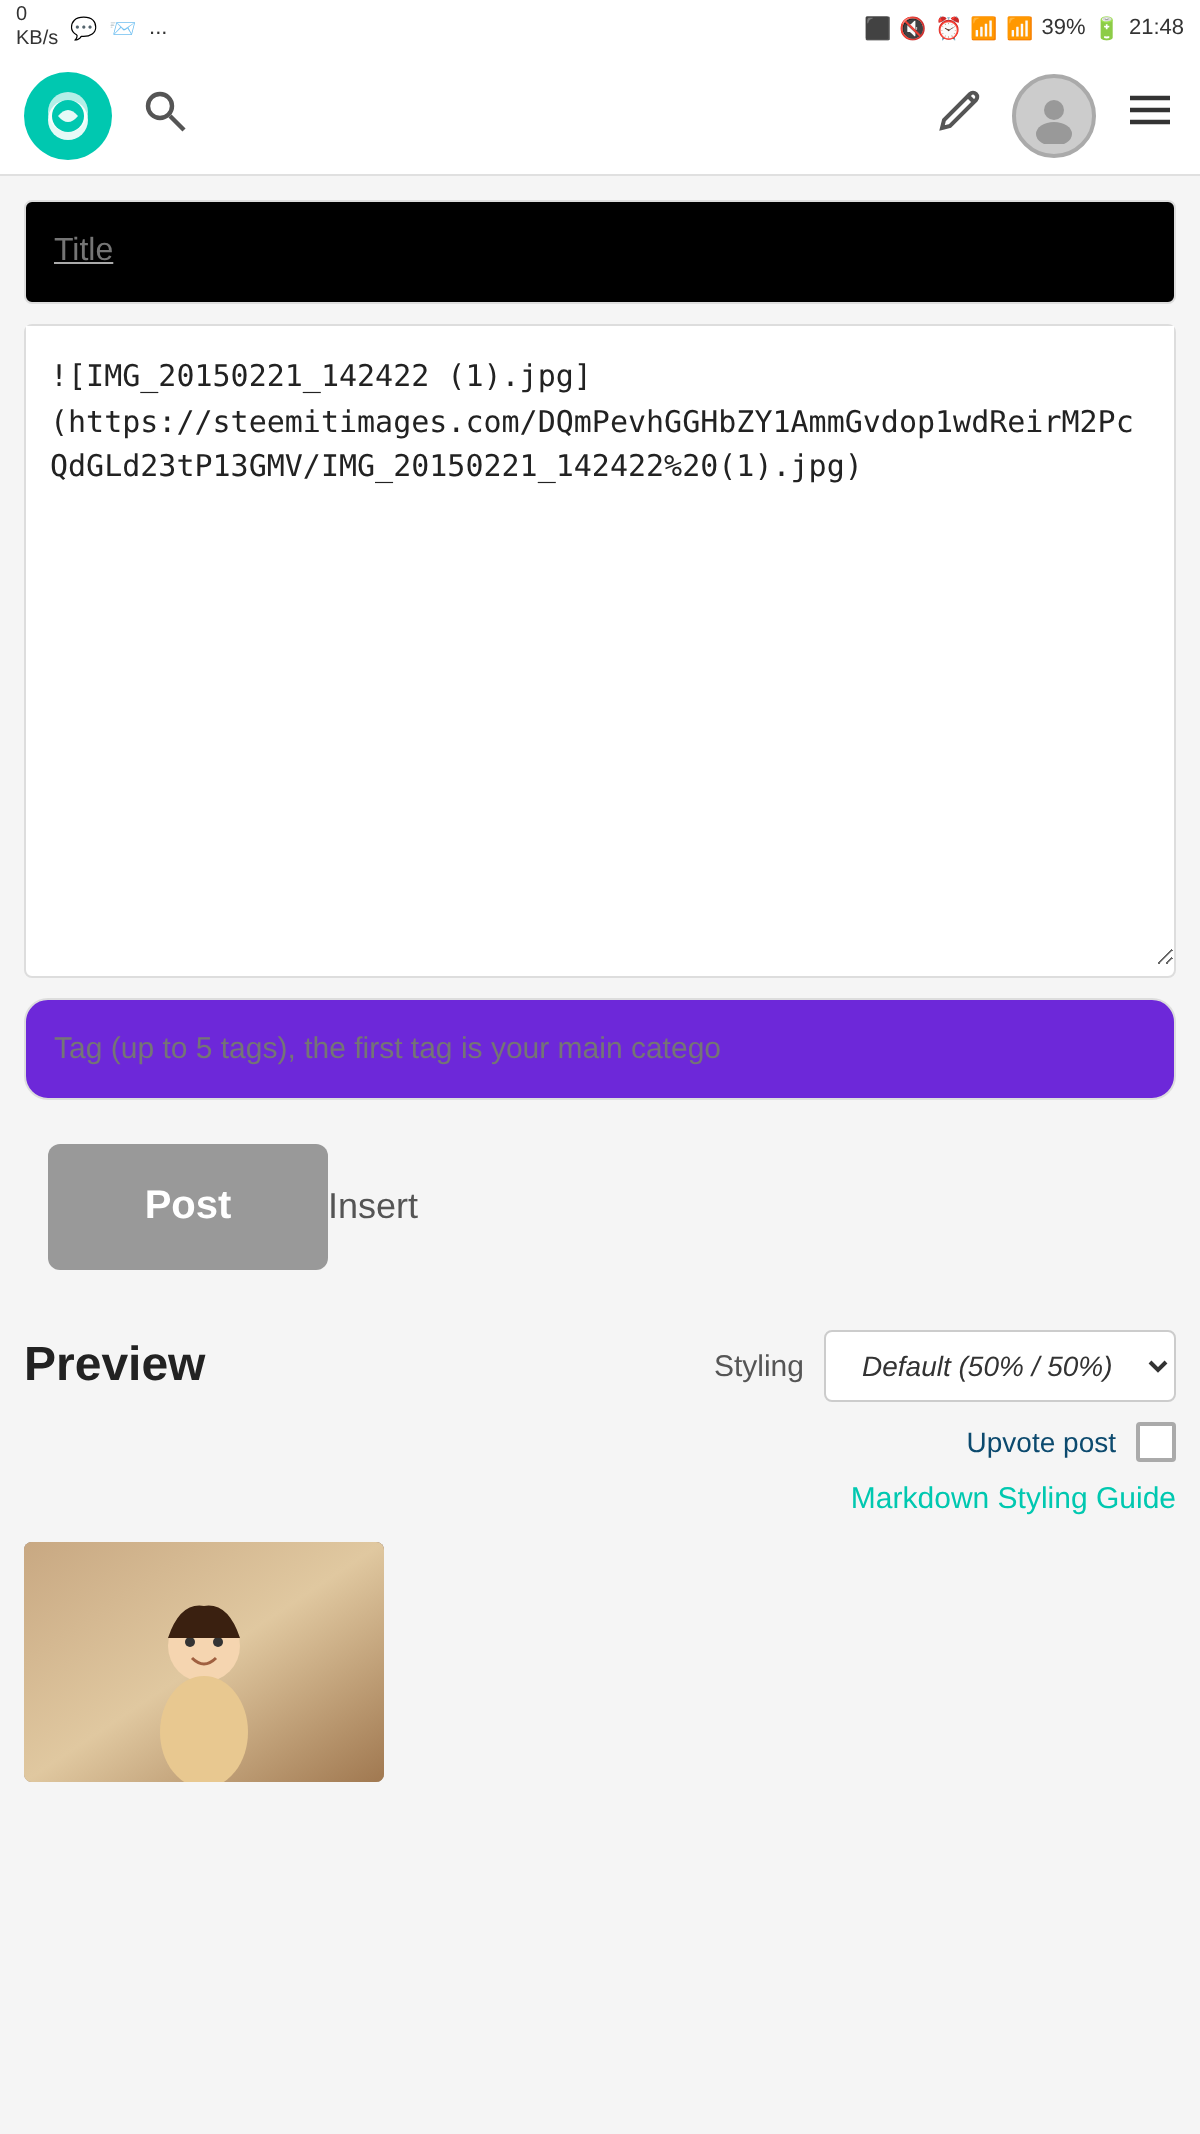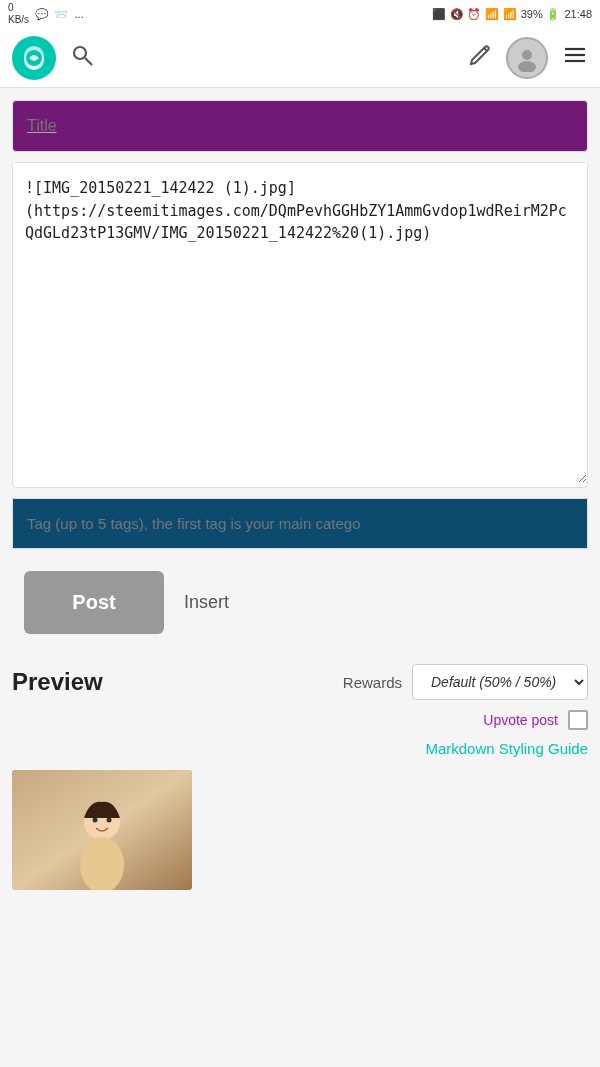--- a/index.html
+++ b/index.html
@@ -59,21 +59,21 @@
     
     .main-content {
       background: #f5f5f5;
       padding: 12px;
     }
 
     
     .title-input {
       width: 100%;
       border: 1px solid #ddd;
-      background: #701a75;
+      background: #000000;
       border-radius: 4px;
       padding: 16px 14px;
       font-size: 16px;
       color: #aaa;
       outline: none;
       margin-bottom: 10px;
       text-decoration: underline;
     }
 
     
@@ -115,34 +115,33 @@
       font-size: 20px;
       cursor: pointer;
       flex-shrink: 0;
       margin-left: 10px;
     }
 
     
     .tag-input {
       width: 100%;
       border: 1px solid #ddd;
-      background: #0c4a6e;
-      border-radius: 0;
+      background: #6d28d9;
+      border-radius: 12px;
       padding: 16px 14px;
       font-size: 15px;
       color: #aaa;
       outline: none;
       margin-bottom: 16px;
     }
 
     
     .buttons-row {
       display: flex;
       align-items: center;
-      gap: 20px;
       margin-bottom: 24px;
       padding: 6px 12px;
     }
     .post-btn {
       background: #999;
       color: #fff;
       border: none;
       border-radius: 6px;
       padding: 20px 36px;
       font-size: 20px;
@@ -200,21 +199,21 @@
     
     .options-row {
       display: flex;
       align-items: center;
       justify-content: flex-end;
       gap: 10px;
       margin-bottom: 10px;
     }
     .upvote-label {
       font-size: 14px;
-      color: #a21caf;
+      color: #0c4a6e;
     }
     .checkbox-square {
       width: 20px; height: 20px;
       border: 2px solid #aaa;
       background: #fff;
       border-radius: 2px;
     }
 
     
     .markdown-row {
@@ -324,21 +323,21 @@
   <div class="buttons-row">
     <button class="post-btn">Post</button>
     <button class="clear-btn">Insert</button>
   </div>
 
   
   <div class="preview-section">
     <div class="preview-header">
       <span class="preview-title">Preview</span>
       <div class="rewards-group">
-        <span class="rewards-label">Rewards</span>
+        <span class="rewards-label">Styling</span>
         <select class="rewards-select">
           <option>Default (50% / 50%)</option>
           <option>Power Up 100%</option>
           <option>Decline Payout</option>
         </select>
       </div>
     </div>
 
     <div class="options-row">
       <span class="upvote-label">Upvote post</span>

